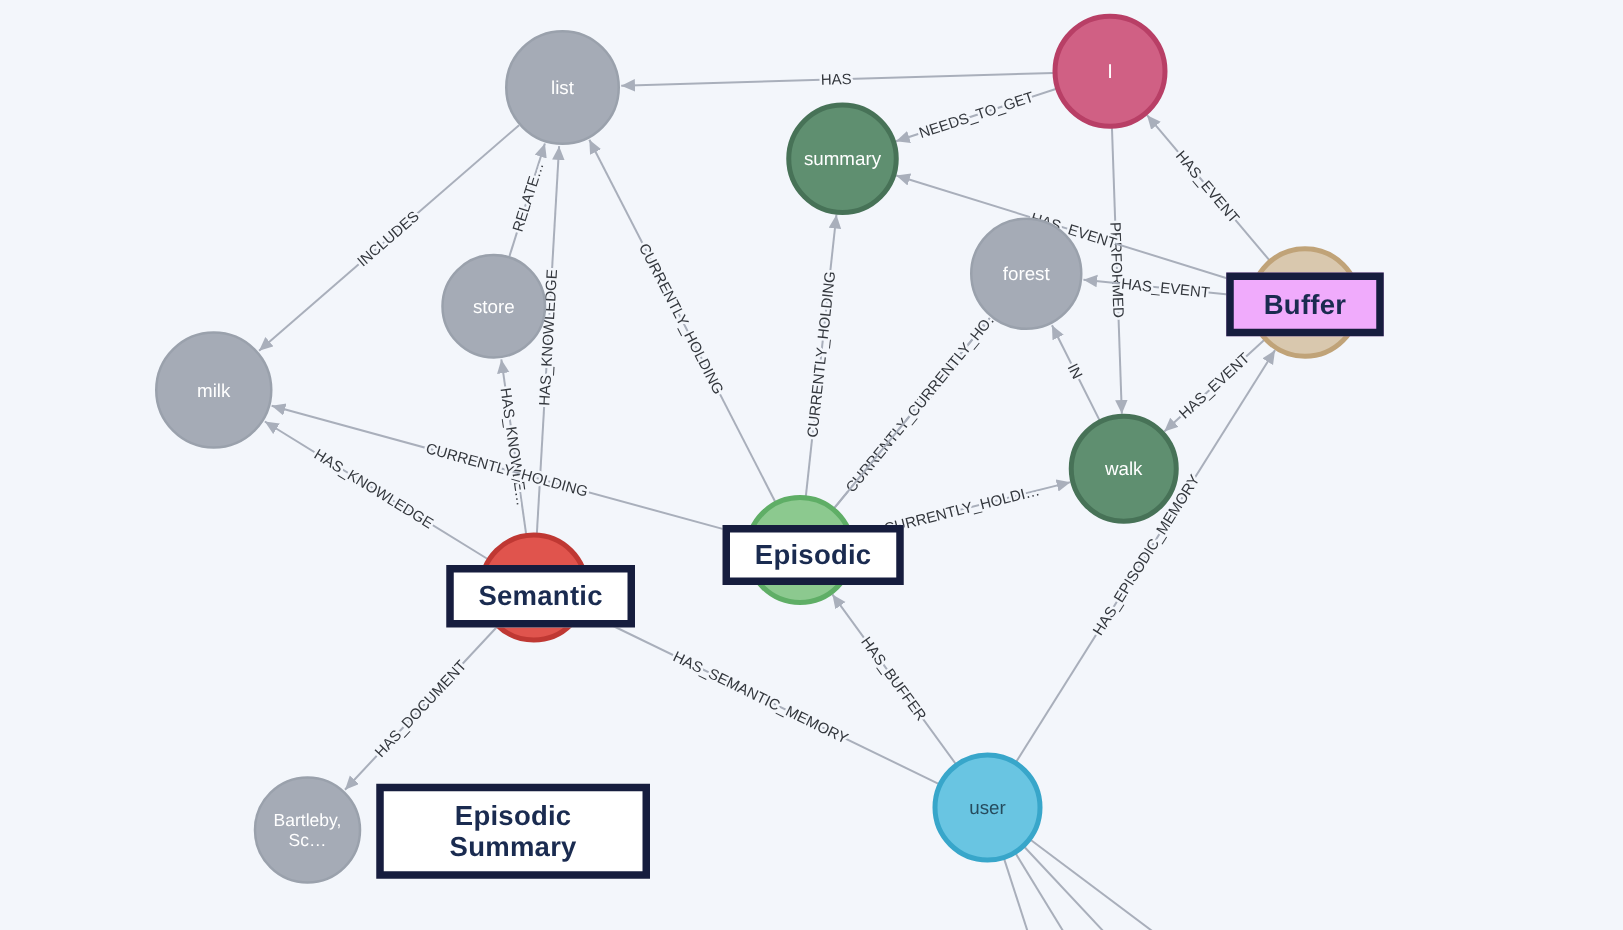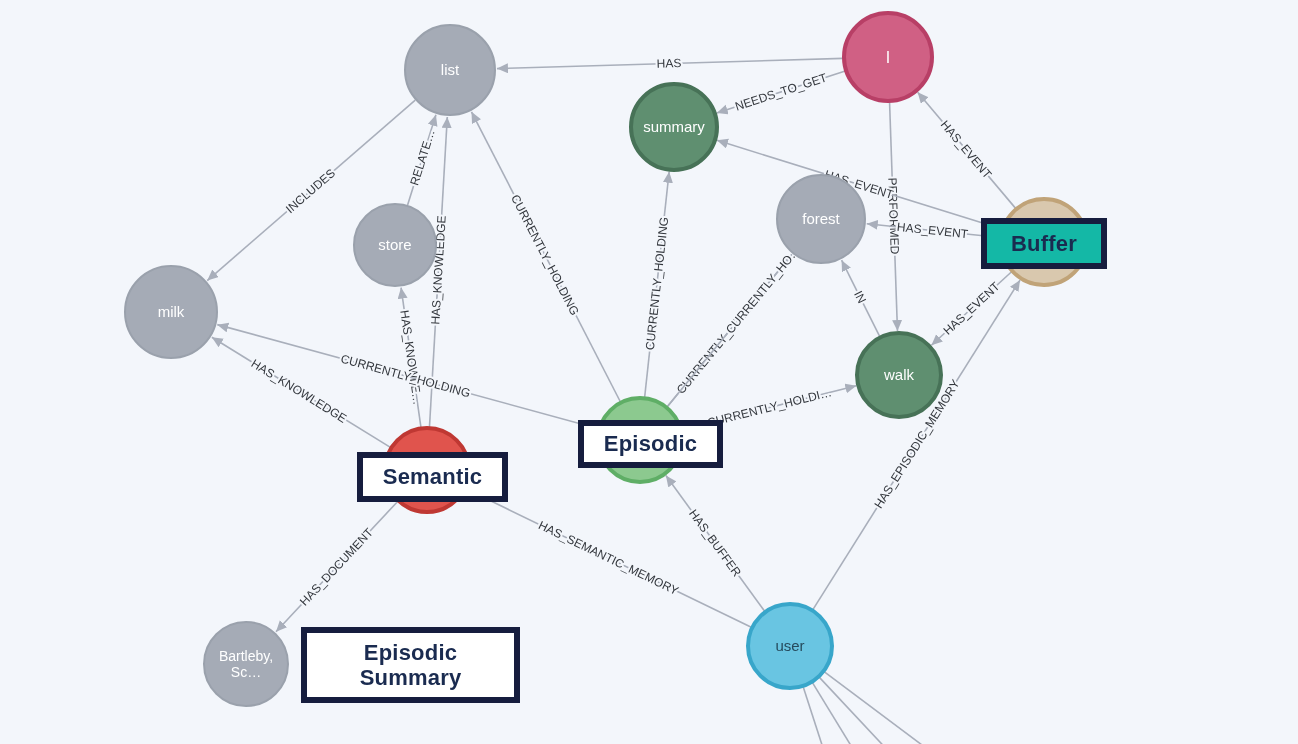--- a/index.html
+++ b/index.html
@@ -204,19 +204,19 @@
           <text x="790" y="651.25" text-anchor="middle" class="node-label" fill="#264b5d" style="font-size: 15px;">user</text>
         </g>
         <g>
           <circle cx="246" cy="664" r="42" fill="#a5abb6" stroke="#9aa1ac" stroke-width="2"></circle>
           <text x="246" y="660.9" text-anchor="middle" class="node-label" fill="#ffffff" style="font-size: 14px;">Bartleby,</text>
           <text x="246" y="676.9" text-anchor="middle" class="node-label" fill="#ffffff" style="font-size: 14px;">Sc…</text>
         </g>
       </g>
     </svg>
   <div id="annotations">
-      <div class="annotation" style="left: 981px; top: 218px; width: 126px; height: 51px; border: 6px solid rgb(22, 29, 62); background: #14b8a6; color: rgb(26, 43, 80); font-size: 22px;">Buffer</div>
+      <div class="annotation" style="left: 981px; top: 218px; width: 126px; height: 51px; border: 6px solid rgb(22, 29, 62); background: #f0abfc; color: rgb(26, 43, 80); font-size: 22px;">Buffer</div>
       <div class="annotation" style="left: 578px; top: 420px; width: 145px; height: 48px; border: 6px solid rgb(22, 29, 62); background: rgb(255, 255, 255); color: rgb(26, 43, 80); font-size: 22px;">Episodic</div>
       <div class="annotation" style="left: 357px; top: 452px; width: 151px; height: 50px; border: 6px solid rgb(22, 29, 62); background: rgb(255, 255, 255); color: rgb(26, 43, 80); font-size: 22px;">Semantic</div>
       <div class="annotation" style="left: 301px; top: 627px; width: 219px; height: 76px; border: 6px solid rgb(22, 29, 62); background: rgb(255, 255, 255); color: rgb(26, 43, 80); font-size: 22px;">Episodic
 Summary</div>
     </div>
 </div>
 
 </body></html>

